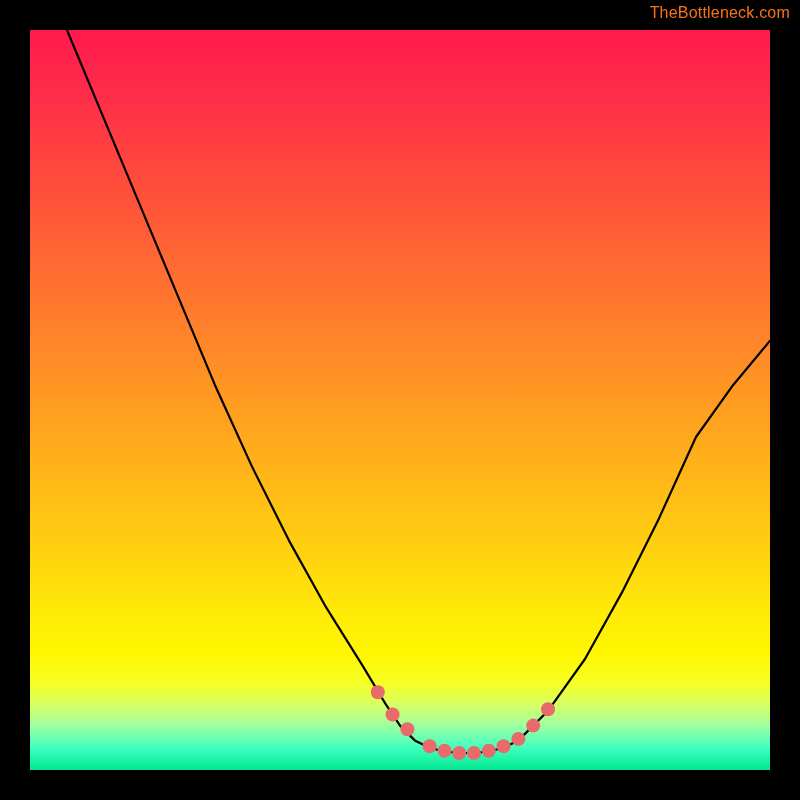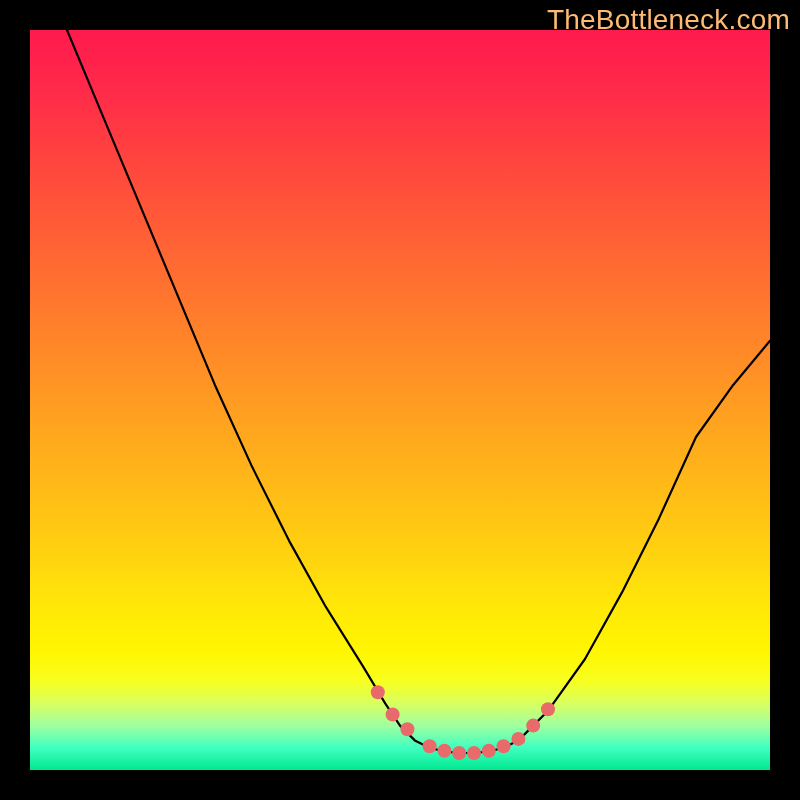--- a/index.html
+++ b/index.html
@@ -48,22 +48,22 @@
     left: 0;
     top: 0;
     width: 740px;
     height: 740px;
   }
   .watermark {
     position: absolute;
     top: 4px;
     right: 10px;
     font-family: Arial, Helvetica, sans-serif;
-    font-size: 28px;
-    color: #fdba74;
+    font-size: 16px;
+    color: #f97316;
     letter-spacing: 0.2px;
   }
 </style>
 </head>
 <body>
 
 <div class="frame">
   <div class="plot">
     <svg class="curves" viewBox="0 0 740 740" preserveAspectRatio="none">
       <g id="curve-group" fill="none" stroke="#000" stroke-width="2.2" stroke-linecap="round" stroke-linejoin="round">

